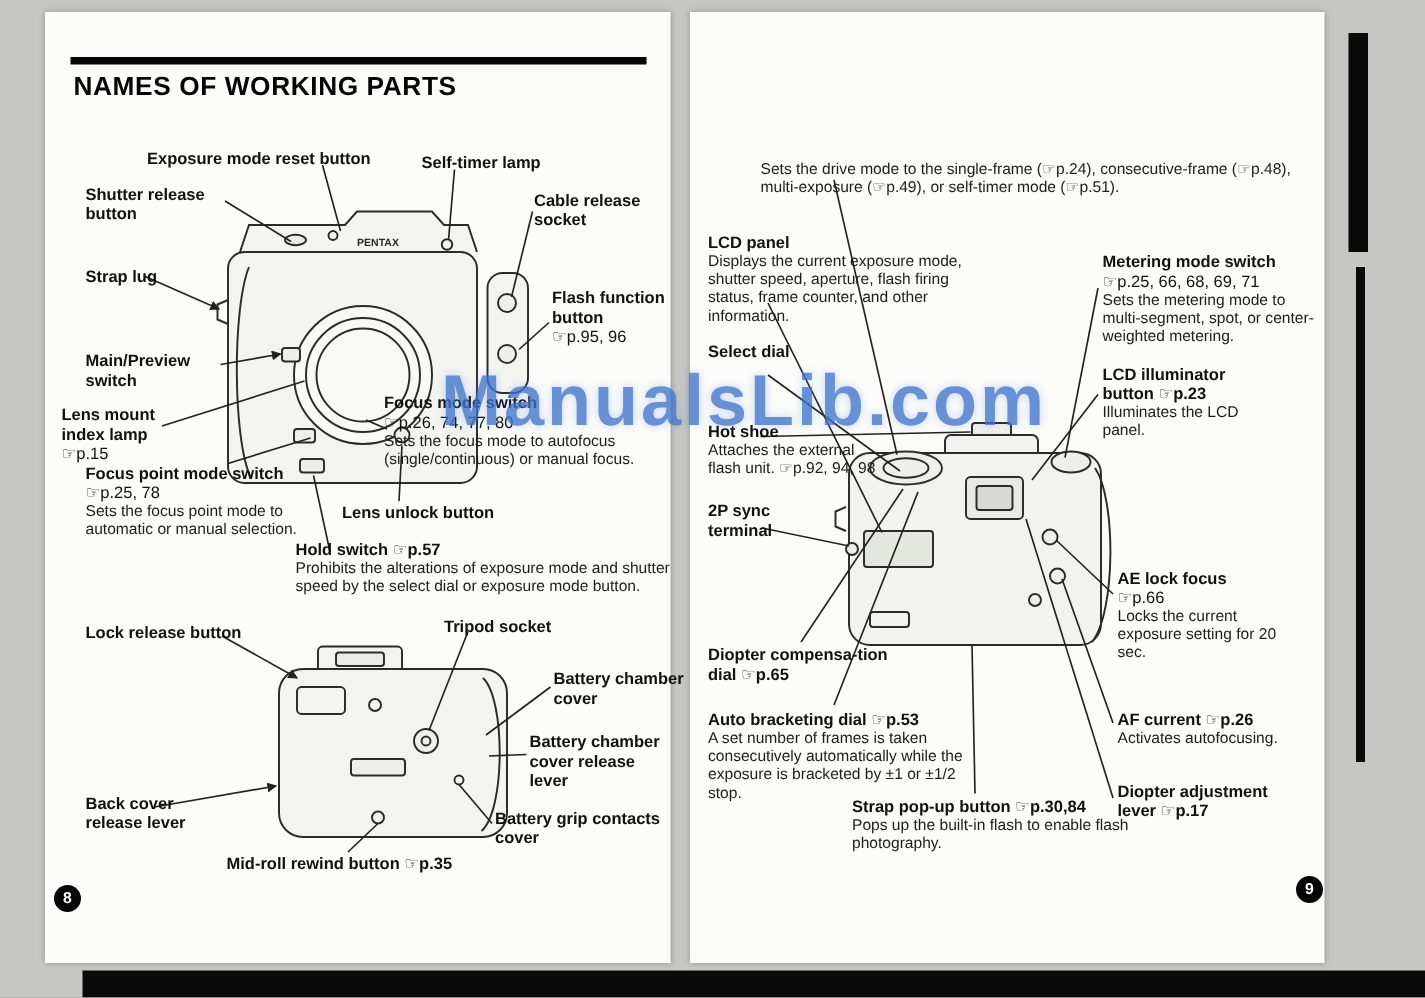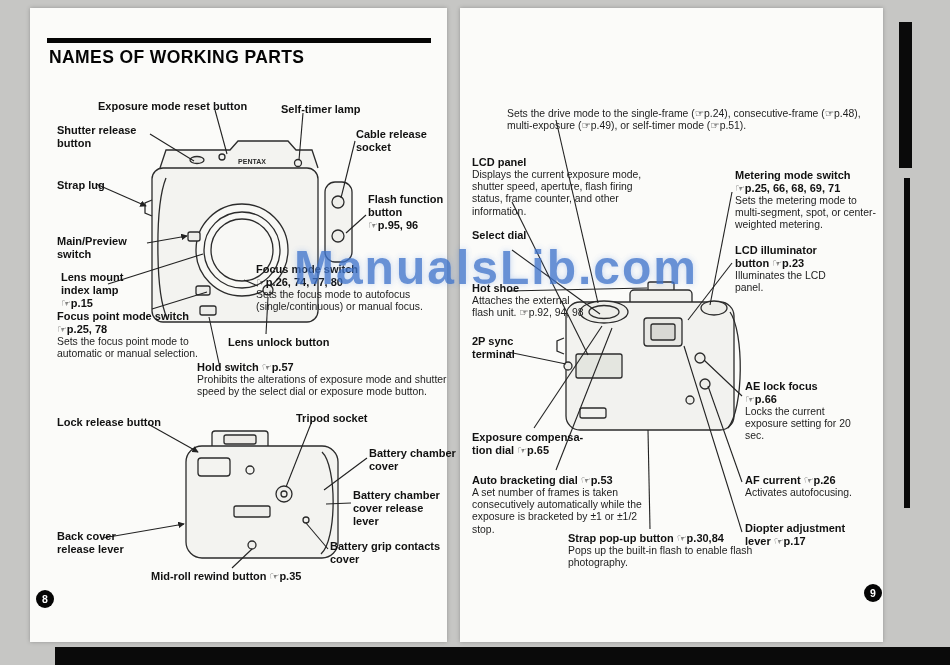--- a/index.html
+++ b/index.html
@@ -17,21 +17,21 @@
   .page-right { left:460px; width:423px; }
 
   .title-rule { position:absolute; left:47px; top:38px; width:384px; height:5px; background:#050505; }
   .page-title { position:absolute; left:49px; top:47px; font-size:17.5px; font-weight:bold;
                 letter-spacing:.4px; color:#050505; white-space:nowrap; }
 
   .art { position:absolute; left:0; top:0; pointer-events:none; }
 
   .lbl { position:absolute; font-size:11px; line-height:1.16; color:#111; }
   .lbl b   { display:block; font-weight:bold; }
-  .lbl .ref  { display:block; font-weight:bold; }
+  .lbl .ref  { display:block; font-weight:normal; }
   .lbl .desc { display:block; font-weight:normal; font-size:10.4px; line-height:1.18; color:#1d1d1d; }
 
   .watermark { position:absolute; left:228px; top:240px; width:470px; text-align:right;
                font-size:48px; font-weight:bold; letter-spacing:2px;
                color:#3f74cc; opacity:.78; text-shadow:0 0 6px rgba(90,140,225,.45);
                white-space:nowrap; }
 
   .pagenum { position:absolute; width:18px; height:18px; border-radius:50%;
              background:#050505; color:#fff; font-size:10.5px; font-weight:bold;
              display:flex; align-items:center; justify-content:center; }
@@ -166,21 +166,21 @@
   <div class="lbl" style="left:57px;top:179px;width:80px">
     <b>Strap lug</b>
   </div>
   <div class="lbl" style="left:368px;top:193px;width:86px">
     <b>Flash function button</b>
     <b class="ref">☞p.95, 96</b>
   </div>
   <div class="lbl" style="left:57px;top:235px;width:90px">
     <b>Main/Preview switch</b>
   </div>
-  <div class="lbl" style="left:61px;top:271px;width:80px">
+  <div class="lbl" style="left:41px;top:271px;width:80px">
     <b>Lens mount index lamp</b>
     <b class="ref">☞p.15</b>
   </div>
   <div class="lbl" style="left:57px;top:310px;width:162px">
     <b>Focus point mode switch</b>
     <b class="ref">☞p.25, 78</b>
     <span class="desc">Sets the focus point mode to automatic or manual selection.</span>
   </div>
   <div class="lbl" style="left:256px;top:263px;width:186px">
     <b>Focus mode switch</b>
@@ -241,21 +241,21 @@
   </div>
   <div class="lbl" style="left:472px;top:335px;width:70px">
     <b>2P sync terminal</b>
   </div>
   <div class="lbl" style="left:745px;top:380px;width:125px">
     <b>AE lock focus</b>
     <b class="ref">☞p.66</b>
     <span class="desc">Locks the current exposure setting for 20 sec.</span>
   </div>
   <div class="lbl" style="left:472px;top:431px;width:125px">
-    <b>Exposure compensa-tion dial ☞p.65</b>
+    <b>Diopter compensa-tion dial ☞p.65</b>
   </div>
   <div class="lbl" style="left:472px;top:474px;width:190px">
     <b>Auto bracketing dial ☞p.53</b>
     <span class="desc">A set number of frames is taken consecutively automatically while the exposure is bracketed by ±1 or ±1/2 stop.</span>
   </div>
   <div class="lbl" style="left:745px;top:474px;width:135px">
     <b>AF current ☞p.26</b>
     <span class="desc">Activates autofocusing.</span>
   </div>
   <div class="lbl" style="left:568px;top:532px;width:195px">

